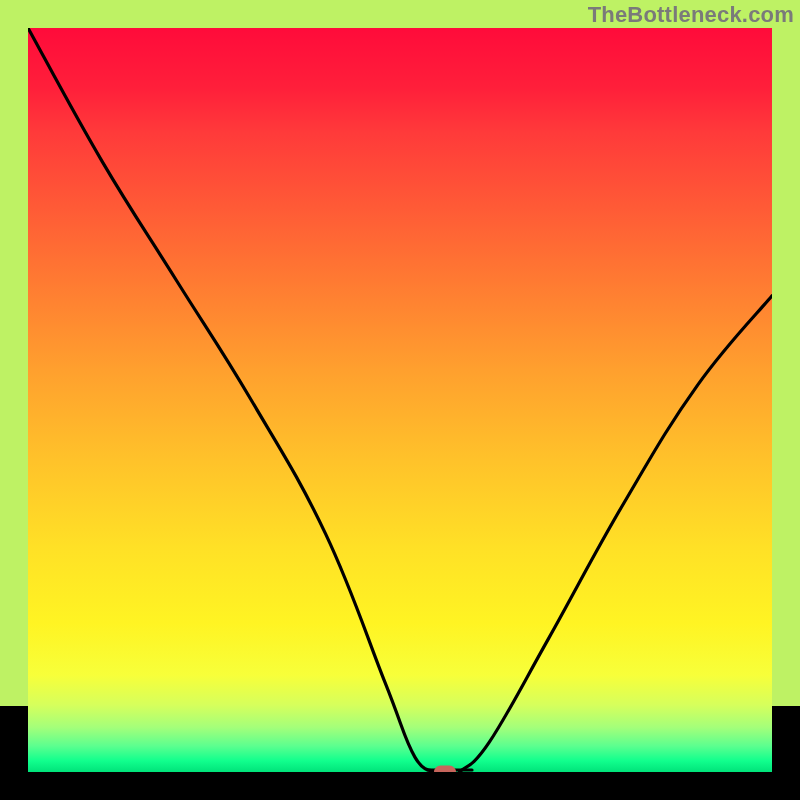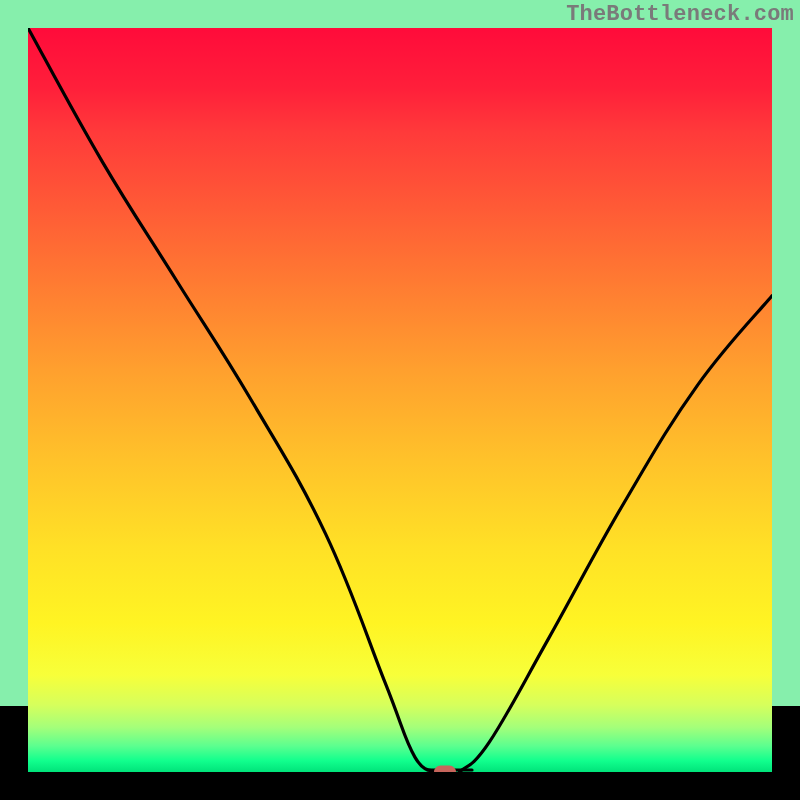--- a/index.html
+++ b/index.html
@@ -7,22 +7,21 @@
     padding: 0;
     width: 800px;
     height: 800px;
     background: #000;
     font-family: Arial, Helvetica, sans-serif;
   }
   .frame {
     position: relative;
     width: 800px;
     height: 706px;
-    background: #86efac;
-    font-family: Liberation Mono, monospace;
+    background: #bef264;
   }
   .watermark {
     position: absolute;
     top: 2px;
     right: 6px;
     color: #7a7a7a;
     font-size: 22px;
     font-weight: 600;
     letter-spacing: 0.2px;
     z-index: 10;

